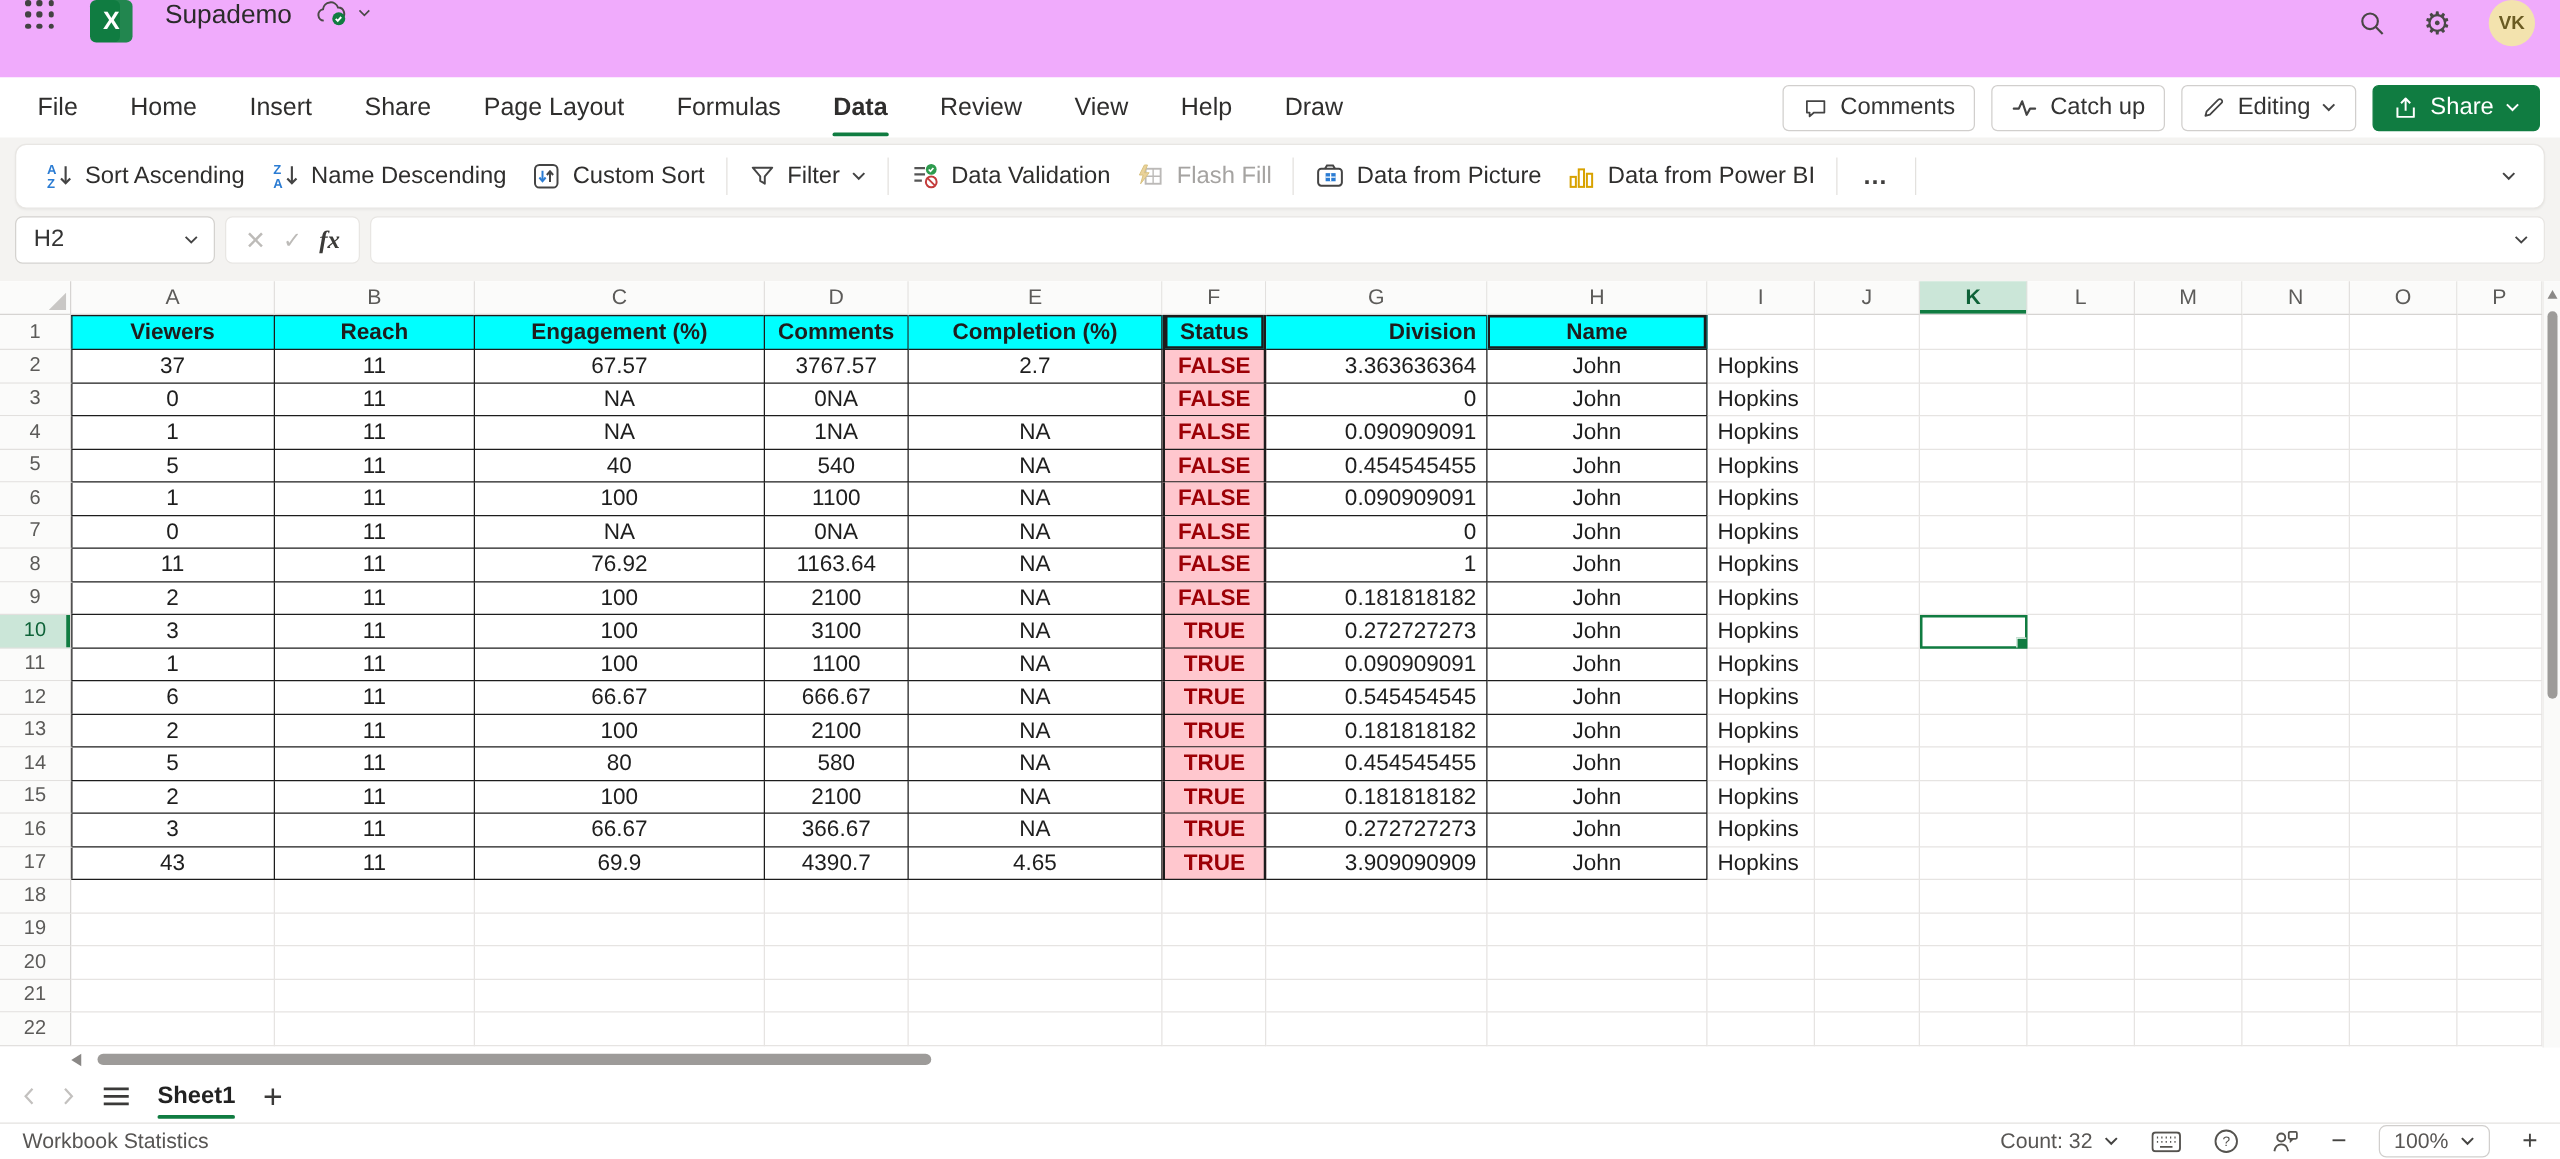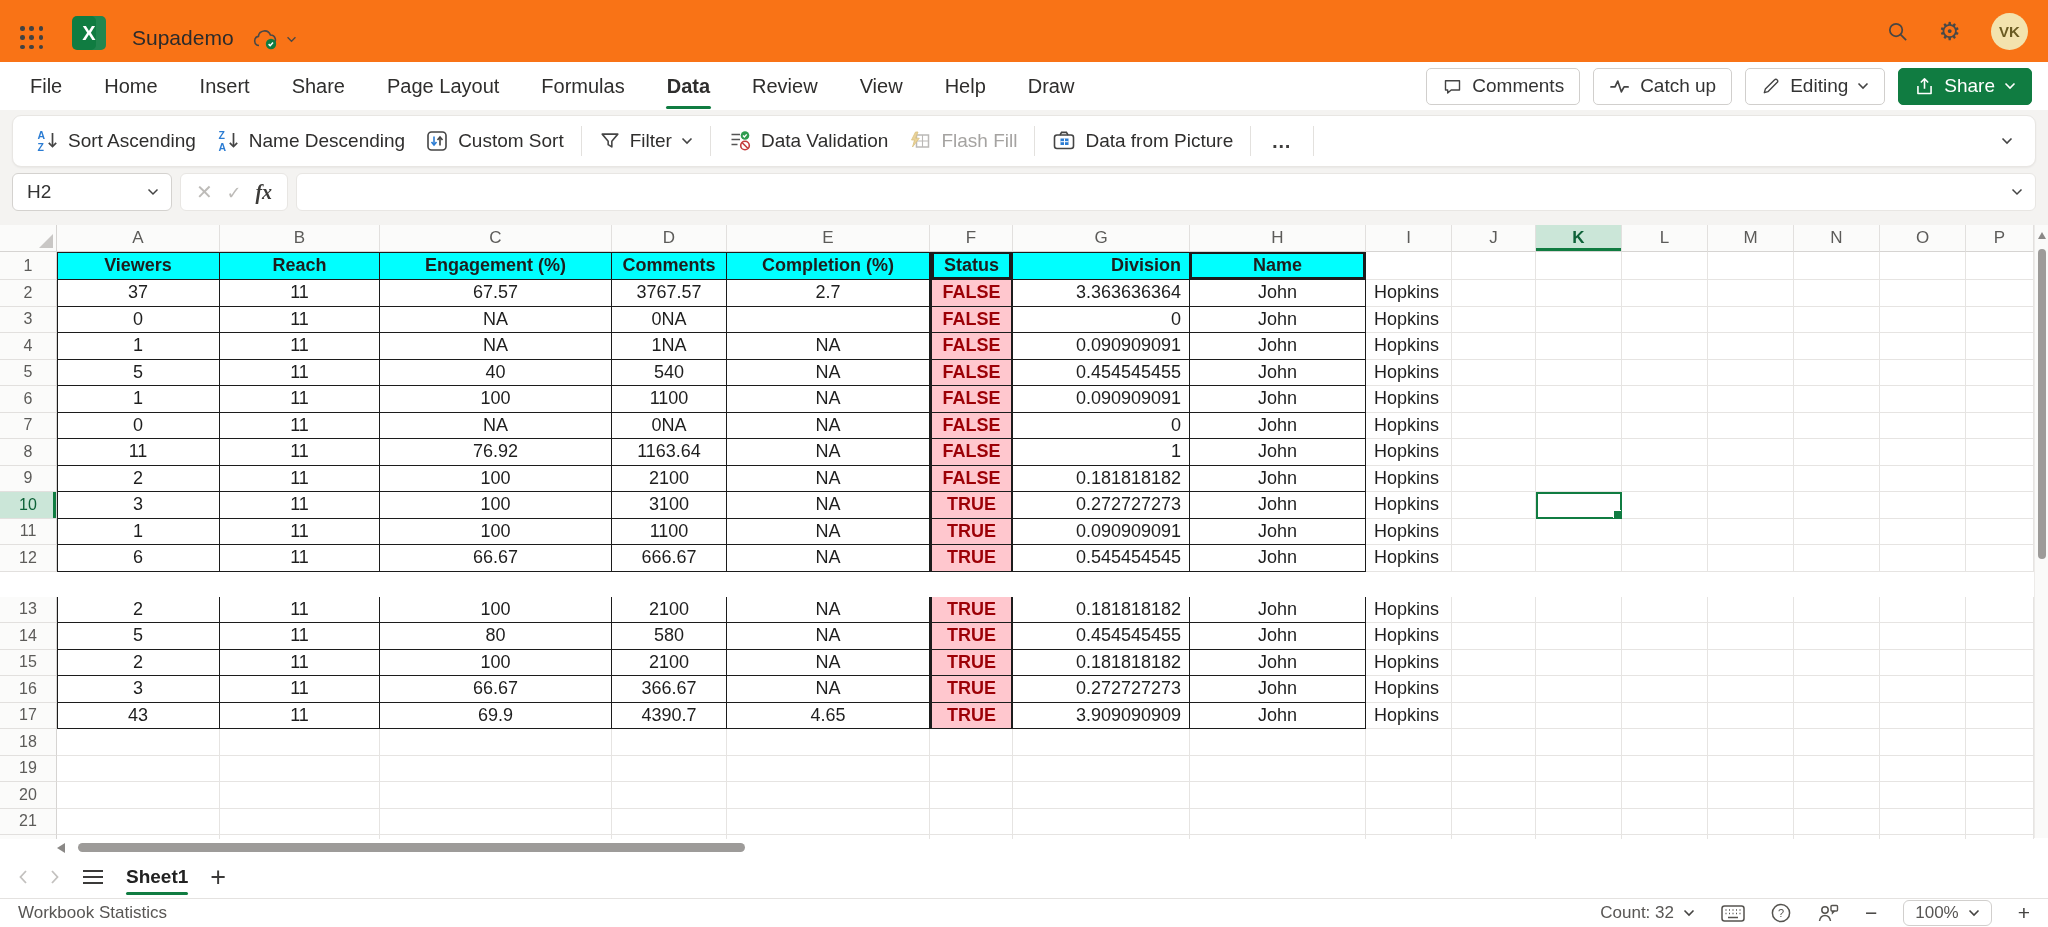--- a/index.html
+++ b/index.html
@@ -2,21 +2,21 @@
 <html><head>
 <meta charset="utf-8">
 <style>
   *{box-sizing:border-box;margin:0;padding:0}
   html,body{width:2048px;height:927px}
   body{position:relative;font-family:"Liberation Sans",sans-serif;background:#fff;color:#252423;overflow:hidden}
   svg{display:block}
   .glyph{font-family:"DejaVu Sans",sans-serif}
 
   
-  .topbar{position:absolute;top:0;left:0;right:0;height:62px;display:flex;align-items:flex-end;padding:12px 20px;background:#f97316}
+  .topbar{position:absolute;top:0;left:0;right:0;height:62px;display:flex;align-items:flex-start;padding:0 20px;background:#f0abfc}
   .waffle{width:24px;height:24px;display:grid;grid-template-columns:repeat(3,1fr);gap:4px;cursor:pointer}
   .waffle i{width:4.5px;height:4.5px;background:#424242;border-radius:50%}
   .xlogo{width:34px;height:34px;margin-left:28px;background:#107C41;border-radius:5px;color:#fff;font-weight:700;font-size:20px;display:flex;align-items:center;justify-content:center;box-shadow:inset -10px 0 0 rgba(255,255,255,.08)}
   .xlogo::after{content:"X"}
   .doc-title{margin-left:26px;font-size:21px;color:#2b2b2b}
   .cloud-wrap{margin-left:18px;display:flex;align-items:center;gap:7px;cursor:pointer}
   .tb-right{margin-left:auto;display:flex;align-items:center;gap:30px}
   .avatar{width:37px;height:37px;border-radius:50%;background:#F3E3AE;color:#6a5b22;display:flex;align-items:center;justify-content:center;font-size:15px;font-weight:700;cursor:pointer}
   .gear{font-size:25px;color:#494847;line-height:1;cursor:pointer}
 
@@ -278,20 +278,30 @@
         <span>
           <svg width="24" height="24" viewBox="0 0 24 24">
             <rect x="2.5" y="6" width="19" height="13.5" rx="2.5" fill="none" stroke="#444" stroke-width="1.6"></rect>
             <path d="M8 6l1.6-2.6h4.8L16 6" fill="none" stroke="#444" stroke-width="1.6"></path>
             <rect x="8.5" y="9.5" width="8" height="6.5" fill="#2b7cd3"></rect>
             <path d="M8.5 12.7h8M12.5 9.5v6.5" stroke="#fff" stroke-width="1"></path>
           </svg>
         </span>
         <span>Data from Picture</span>
       </div>
+      <div class="rb">
+        <span>
+          <svg width="24" height="24" viewBox="0 0 24 24">
+            <rect x="3.5" y="12.5" width="4.2" height="8" fill="none" stroke="#D8A200" stroke-width="1.6"></rect>
+            <rect x="10" y="6.5" width="4.2" height="14" fill="none" stroke="#D8A200" stroke-width="1.6"></rect>
+            <rect x="16.5" y="10" width="4.2" height="10.5" fill="none" stroke="#D8A200" stroke-width="1.6"></rect>
+          </svg>
+        </span>
+        <span>Data from Power BI</span>
+      </div>
       <div class="rsep"></div>
       <div class="rb dots">
         <span>…</span>
       </div>
       <div class="rsep"></div>
       <span class="rb-collapse">
         <svg width="12" height="8" viewBox="0 0 12 8">
           <path d="M1.5 1.5L6 6l4.5-4.5" fill="none" stroke="#444" stroke-width="1.6"></path>
         </svg>
       </span>
@@ -565,21 +575,21 @@
       <div class="gcell a-c k" style="width: 176px;">John</div>
       <div class="gcell a-l" style="width: 86px;">Hopkins</div>
       <div class="gcell a-l" style="width: 84px;"></div>
       <div class="gcell a-l" style="width: 86px;"></div>
       <div class="gcell a-l" style="width: 86px;"></div>
       <div class="gcell a-l" style="width: 86px;"></div>
       <div class="gcell a-l" style="width: 86px;"></div>
       <div class="gcell a-l" style="width: 86px;"></div>
       <div class="gcell a-l" style="width: 68px;"></div>
     </div>
-    <div class="grow" style="height: 26.5px; margin-top: 25px;">
+    <div class="grow" style="height: 26.5px;">
       <div class="ggut">13</div>
       <div class="gcell a-c k edgeL" style="width: 163px;">2</div>
       <div class="gcell a-c k" style="width: 160px;">11</div>
       <div class="gcell a-c k" style="width: 232px;">100</div>
       <div class="gcell a-c k" style="width: 115px;">2100</div>
       <div class="gcell a-c k" style="width: 203px;">NA</div>
       <div class="gcell a-c k fcol status" style="width: 83px;">TRUE</div>
       <div class="gcell a-r k" style="width: 177px;">0.181818182</div>
       <div class="gcell a-c k" style="width: 176px;">John</div>
       <div class="gcell a-l" style="width: 86px;">Hopkins</div>

